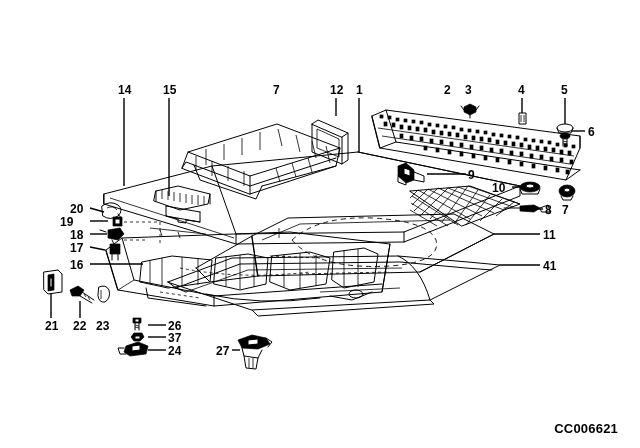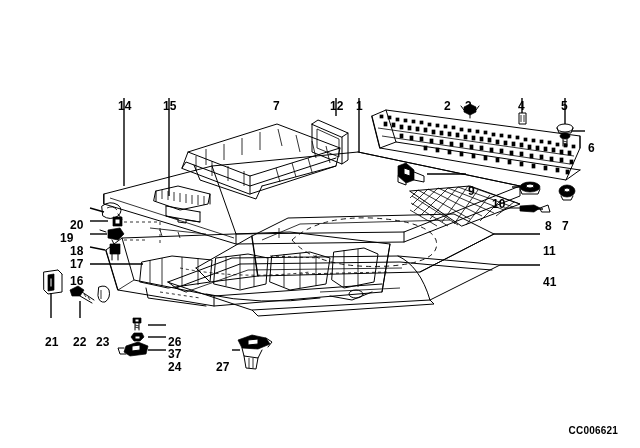--- a/index.html
+++ b/index.html
@@ -32,28 +32,27 @@
   .wht { fill: #ffffff; stroke: #000000; stroke-width: 1; stroke-linejoin: round; }
   .leader { stroke: #000000; stroke-width: 1.4; fill: none; }
   .callout {
     position: absolute;
     font-family: "Liberation Sans", sans-serif;
     font-size: 12px;
     font-weight: bold;
     color: #000000;
     line-height: 1;
     white-space: nowrap;
-    margin-top: 16px;
   }
   #diagram-code {
     position: absolute;
     right: 22px;
     bottom: 12px;
     font-family: "Liberation Sans", sans-serif;
-    font-size: 10px;
+    font-size: 13px;
     font-weight: bold;
     letter-spacing: 0.2px;
     color: #000000;
   }
 </style>
 </head>
 <body>
 
 <div id="diagram-root">
 

